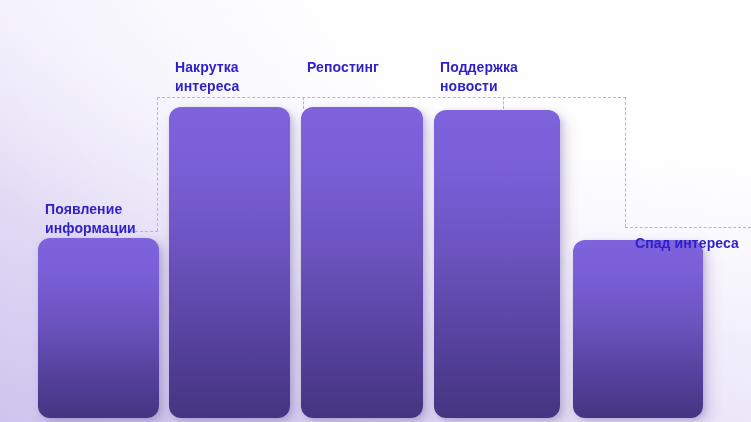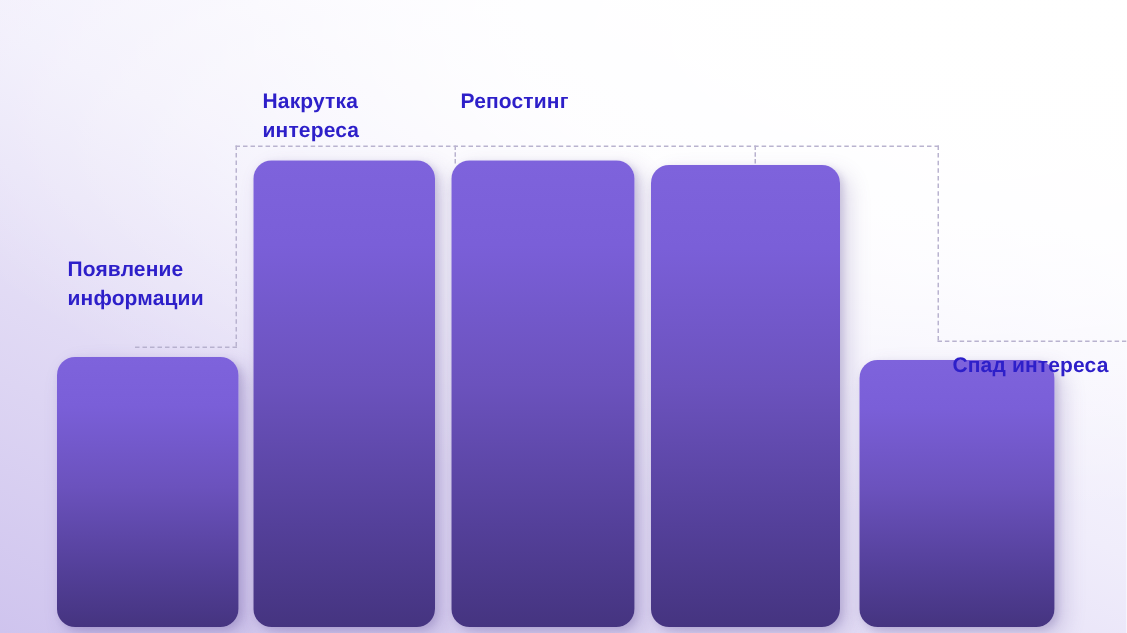--- a/index.html
+++ b/index.html
@@ -81,24 +81,26 @@
   <div class="dash-v" style="left:303px; top:97px; height:12px;"></div>
   <div class="dash-v" style="left:503px; top:97px; height:12px;"></div>
   <div class="dash-v" style="left:625px; top:97px; height:130px;"></div>
 
   <div class="bar" style="left:38px;  top:238px; width:121px; height:180px;"></div>
   <div class="bar" style="left:169px; top:107px; width:121px; height:311px;"></div>
   <div class="bar" style="left:301px; top:107px; width:122px; height:311px;"></div>
   <div class="bar" style="left:434px; top:110px; width:126px; height:308px;"></div>
   <div class="bar" style="left:573px; top:240px; width:130px; height:178px;"></div>
 
-  <div class="stage-label" style="left:45px; top:170px; width:110px;">Появление
+  <div class="stage-label" style="left:45px; top:200px; width:110px;">Появление
 информации</div>
 
   <div class="stage-label" style="left:175px; top:58px; width:110px;">Накрутка
 интереса</div>
 
   <div class="stage-label" style="left:307px; top:58px; width:110px;">Репостинг</div>
 
+  <div class="stage-label" style="left:440px; top:58px; width:115px;">Поддержка
+новости</div>
 
   <div class="stage-label right" style="left:531px; top:206px; width:208px;">Спад интереса</div>
 
 </div>
 
 </body></html>

